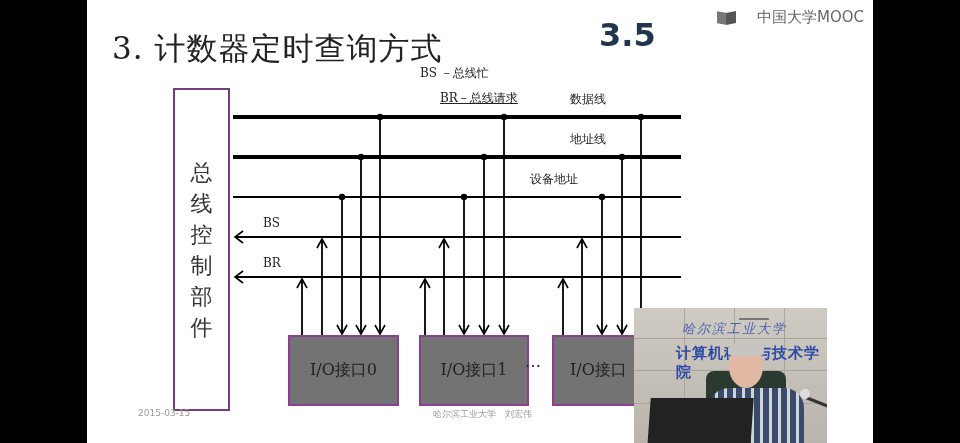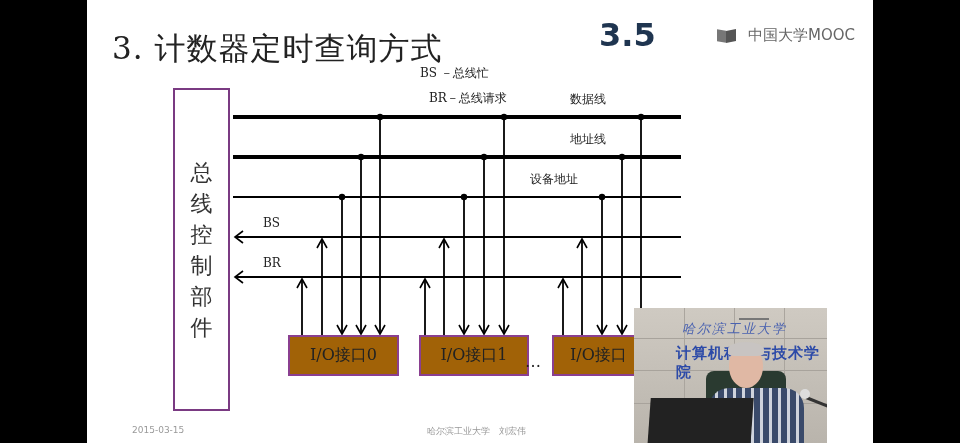--- a/index.html
+++ b/index.html
@@ -3,35 +3,35 @@
 <meta charset="utf-8">
 <style>
   html, body { margin:0; padding:0; }
   body { width:960px; height:443px; background:#000; position:relative; overflow:hidden;
          font-family:"DejaVu Serif","Liberation Serif",serif; }
   .slide { position:absolute; left:87px; top:0; width:786px; height:443px; background:#fff; }
   .title { position:absolute; left:25px; top:28px; font-size:31px; color:#222; letter-spacing:1px;
            font-family:"DejaVu Serif","Liberation Serif",serif; }
   .section-num { position:absolute; left:512px; top:16px; font-size:32px; font-weight:bold; color:#1f3550;
                  font-family:"DejaVu Sans","Liberation Sans",sans-serif; }
-  .mooc { position:absolute; left:630px; top:26px; display:flex; align-items:center; gap:11px;
+  .mooc { position:absolute; left:630px; top:8px; display:flex; align-items:center; gap:20px;
           color:#666; font-size:15px; font-family:"DejaVu Sans","Liberation Sans",sans-serif; }
   .mooc-icon { width:20px; height:14px; position:relative; }
   .mooc-icon::before { content:""; position:absolute; left:0; top:1px; width:9px; height:12px; background:#777; transform:skewY(10deg); }
   .mooc-icon::after { content:""; position:absolute; left:9px; top:1px; width:10px; height:12px; background:#555; transform:skewY(-10deg); }
   svg.diagram { position:absolute; left:0; top:0; }
   .lbl { position:absolute; font-size:12px; color:#222; white-space:nowrap;
          font-family:"DejaVu Serif","Liberation Serif",serif; }
   .ctrl { position:absolute; left:86px; top:88px; width:57px; height:323px; border:2px solid #7a3a82;
           box-sizing:border-box; background:#fff; display:flex; flex-direction:column; align-items:center; justify-content:center; }
   .ctrl-ch { font-size:22px; color:#333; line-height:31px; }
-  .io { position:absolute; top:335px; height:41px; border:2px solid #8a3f90; box-sizing:border-box; background:#a16207;
+  .io { position:absolute; top:335px; height:71px; border:2px solid #8a3f90; box-sizing:border-box; background:#737373;
         display:flex; align-items:center; justify-content:center; font-size:16px; color:#222; }
   .dots { position:absolute; left:438px; top:352px; font-size:16px; color:#222; letter-spacing:2px; }
-  .footer { position:absolute; top:425px; font-size:9px; color:#999; font-family:"DejaVu Sans","Liberation Sans",sans-serif; }
+  .footer { position:absolute; top:408px; font-size:9px; color:#999; font-family:"DejaVu Sans","Liberation Sans",sans-serif;margin-left:6px; }
   .video { position:absolute; left:634px; top:308px; width:193px; height:135px; overflow:hidden;
            background:linear-gradient(#cfcac2, #b9b4ac); }
   .wall-line { position:absolute; left:0; right:0; height:1px; background:#a8a39c; }
   .wall-v { position:absolute; top:0; bottom:0; width:1px; background:#aaa59e; }
   .uni-name { position:absolute; left:48px; top:12px; font-size:13px; color:#4a62b0; font-style:italic; letter-spacing:2px; }
   .school-name { position:absolute; left:42px; top:36px; font-size:15px; font-weight:bold; color:#2c4aa8; letter-spacing:1px;
                  font-family:"DejaVu Sans","Liberation Sans",sans-serif; }
   .emblem { position:absolute; left:105px; top:0px; width:30px; height:10px; border-bottom:2px solid #777; }
   .chair { position:absolute; left:72px; top:63px; width:80px; height:40px; background:#2a3a30; border-radius:8px 8px 0 0; }
   .person-head { position:absolute; left:95px; top:38px; width:34px; height:42px; background:#e0b8a4; border-radius:45% 45% 50% 50%; }
@@ -113,21 +113,21 @@
       <circle cx="515" cy="197" r="3.2" fill="#000"></circle>
       <line x1="535" y1="157" x2="535" y2="334" stroke="#000" stroke-width="1.8"></line>
       <path d="M530,325 L535,334 L540,325" fill="none" stroke="#000" stroke-width="1.6"></path>
       <circle cx="535" cy="157" r="3.2" fill="#000"></circle>
       <line x1="554" y1="117" x2="554" y2="334" stroke="#000" stroke-width="1.8"></line>
       <circle cx="554" cy="117" r="3.2" fill="#000"></circle>
     </g>
   </svg>
 
   <div class="lbl" style="left:333px; top:65px;">BS －总线忙</div>
-  <div class="lbl" style="left:342px; top:90px;">BR－总线请求</div>
+  <div class="lbl" style="left:353px; top:90px;text-decoration:underline;">BR－总线请求</div>
   <div class="lbl" style="left:483px; top:91px;">数据线</div>
   <div class="lbl" style="left:483px; top:131px;">地址线</div>
   <div class="lbl" style="left:443px; top:171px;">设备地址</div>
   <div class="lbl" style="left:176px; top:216px;">BS</div>
   <div class="lbl" style="left:176px; top:256px;">BR</div>
 
   <div class="ctrl">
     <span class="ctrl-ch">总</span>
     <span class="ctrl-ch">线</span>
     <span class="ctrl-ch">控</span>

